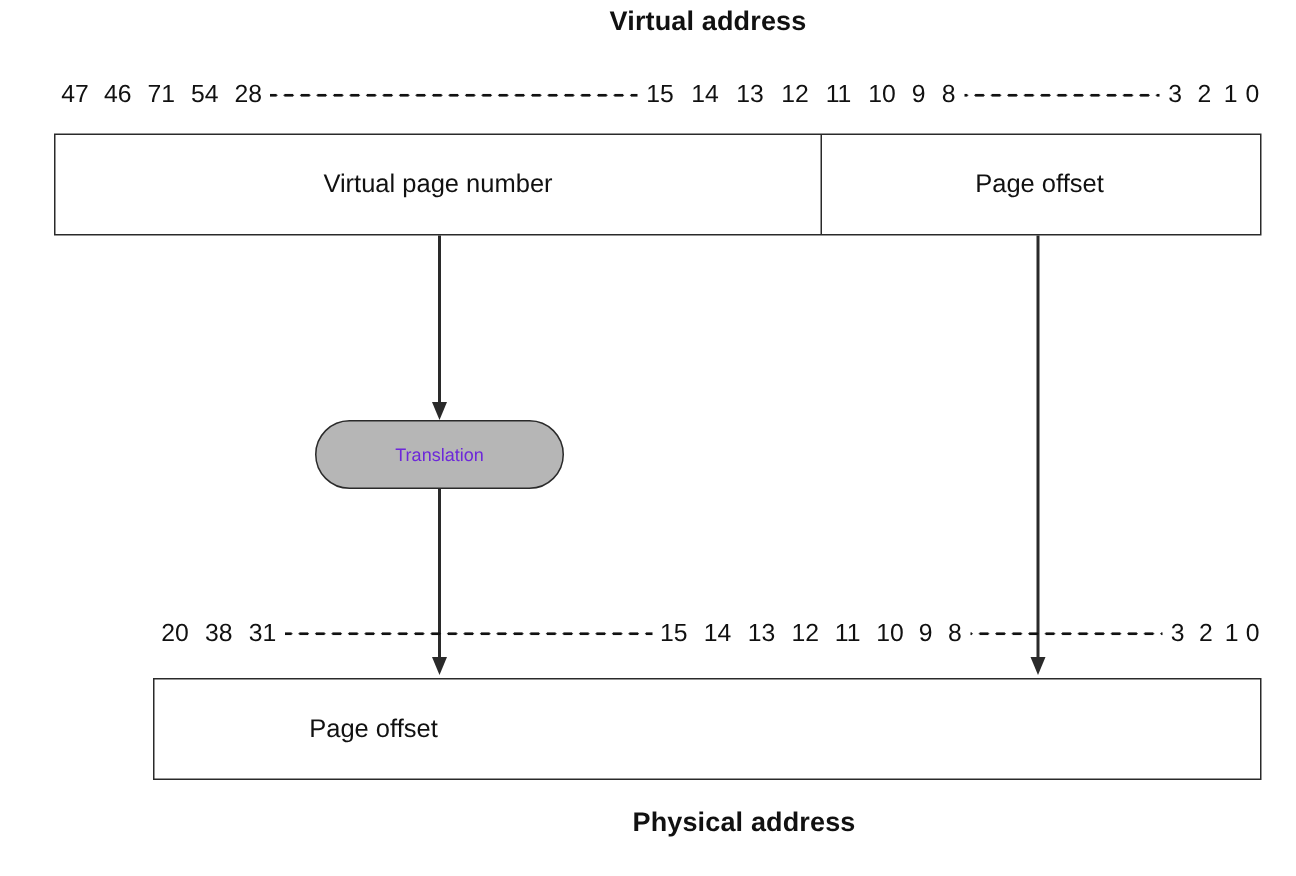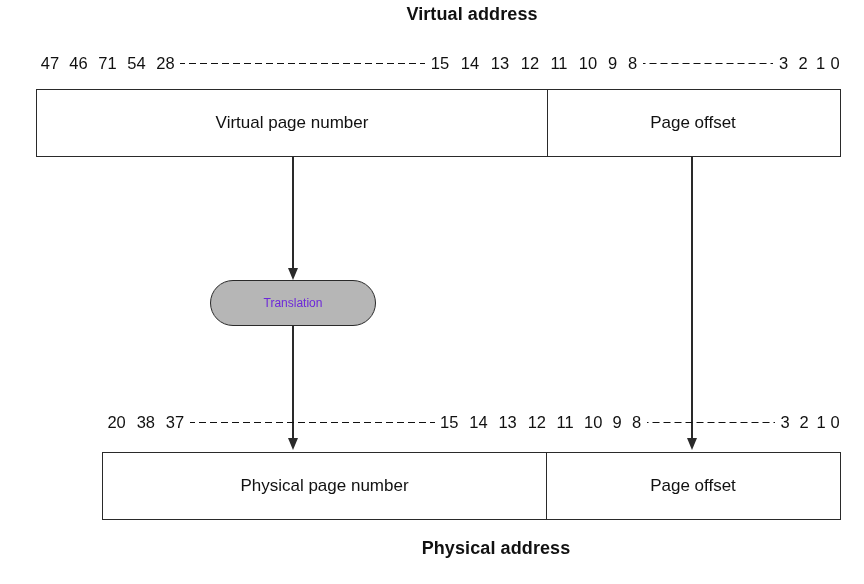--- a/index.html
+++ b/index.html
@@ -187,21 +187,21 @@
   </div>
 
   <div id="arrow-offset-passthrough" class="arrow">
     <div class="shaft"></div>
     <div class="head"></div>
   </div>
 
   <div id="ruler-physical" class="bit-ruler">
     <span class="bit" style="width:30px">20</span>
     <span class="bit" style="width:30px">38</span>
-    <span class="bit" style="width:30px">37</span>
+    <span class="bit" style="width:30px">31</span>
     <span class="bit-gap" style="width:245px">
         <span class="dotline"></span>
       </span>
     <span class="bit" style="width:30px">15</span>
     <span class="bit" style="width:30px">14</span>
     <span class="bit" style="width:30px">13</span>
     <span class="bit" style="width:30px">12</span>
     <span class="bit" style="width:28px">11</span>
     <span class="bit" style="width:30px">10</span>
     <span class="bit" style="width:19px">9</span>
@@ -209,19 +209,18 @@
     <span class="bit-gap" style="width:128px">
         <span class="dotline"></span>
       </span>
     <span class="bit" style="width:21px">3</span>
     <span class="bit" style="width:18px">2</span>
     <span class="bit" style="width:17px">1</span>
     <span class="bit" style="width:12px">0</span>
   </div>
 
   <div id="box-physical" class="addr-box">
-    <div id="pf-page-number" class="field divider-right">Physical page number</div>
     <div id="pf-page-offset" class="field">Page offset</div>
   </div>
 
   <div id="title-physical" class="fig-title">Physical address</div>
 
 </div>
 
 </body></html>

